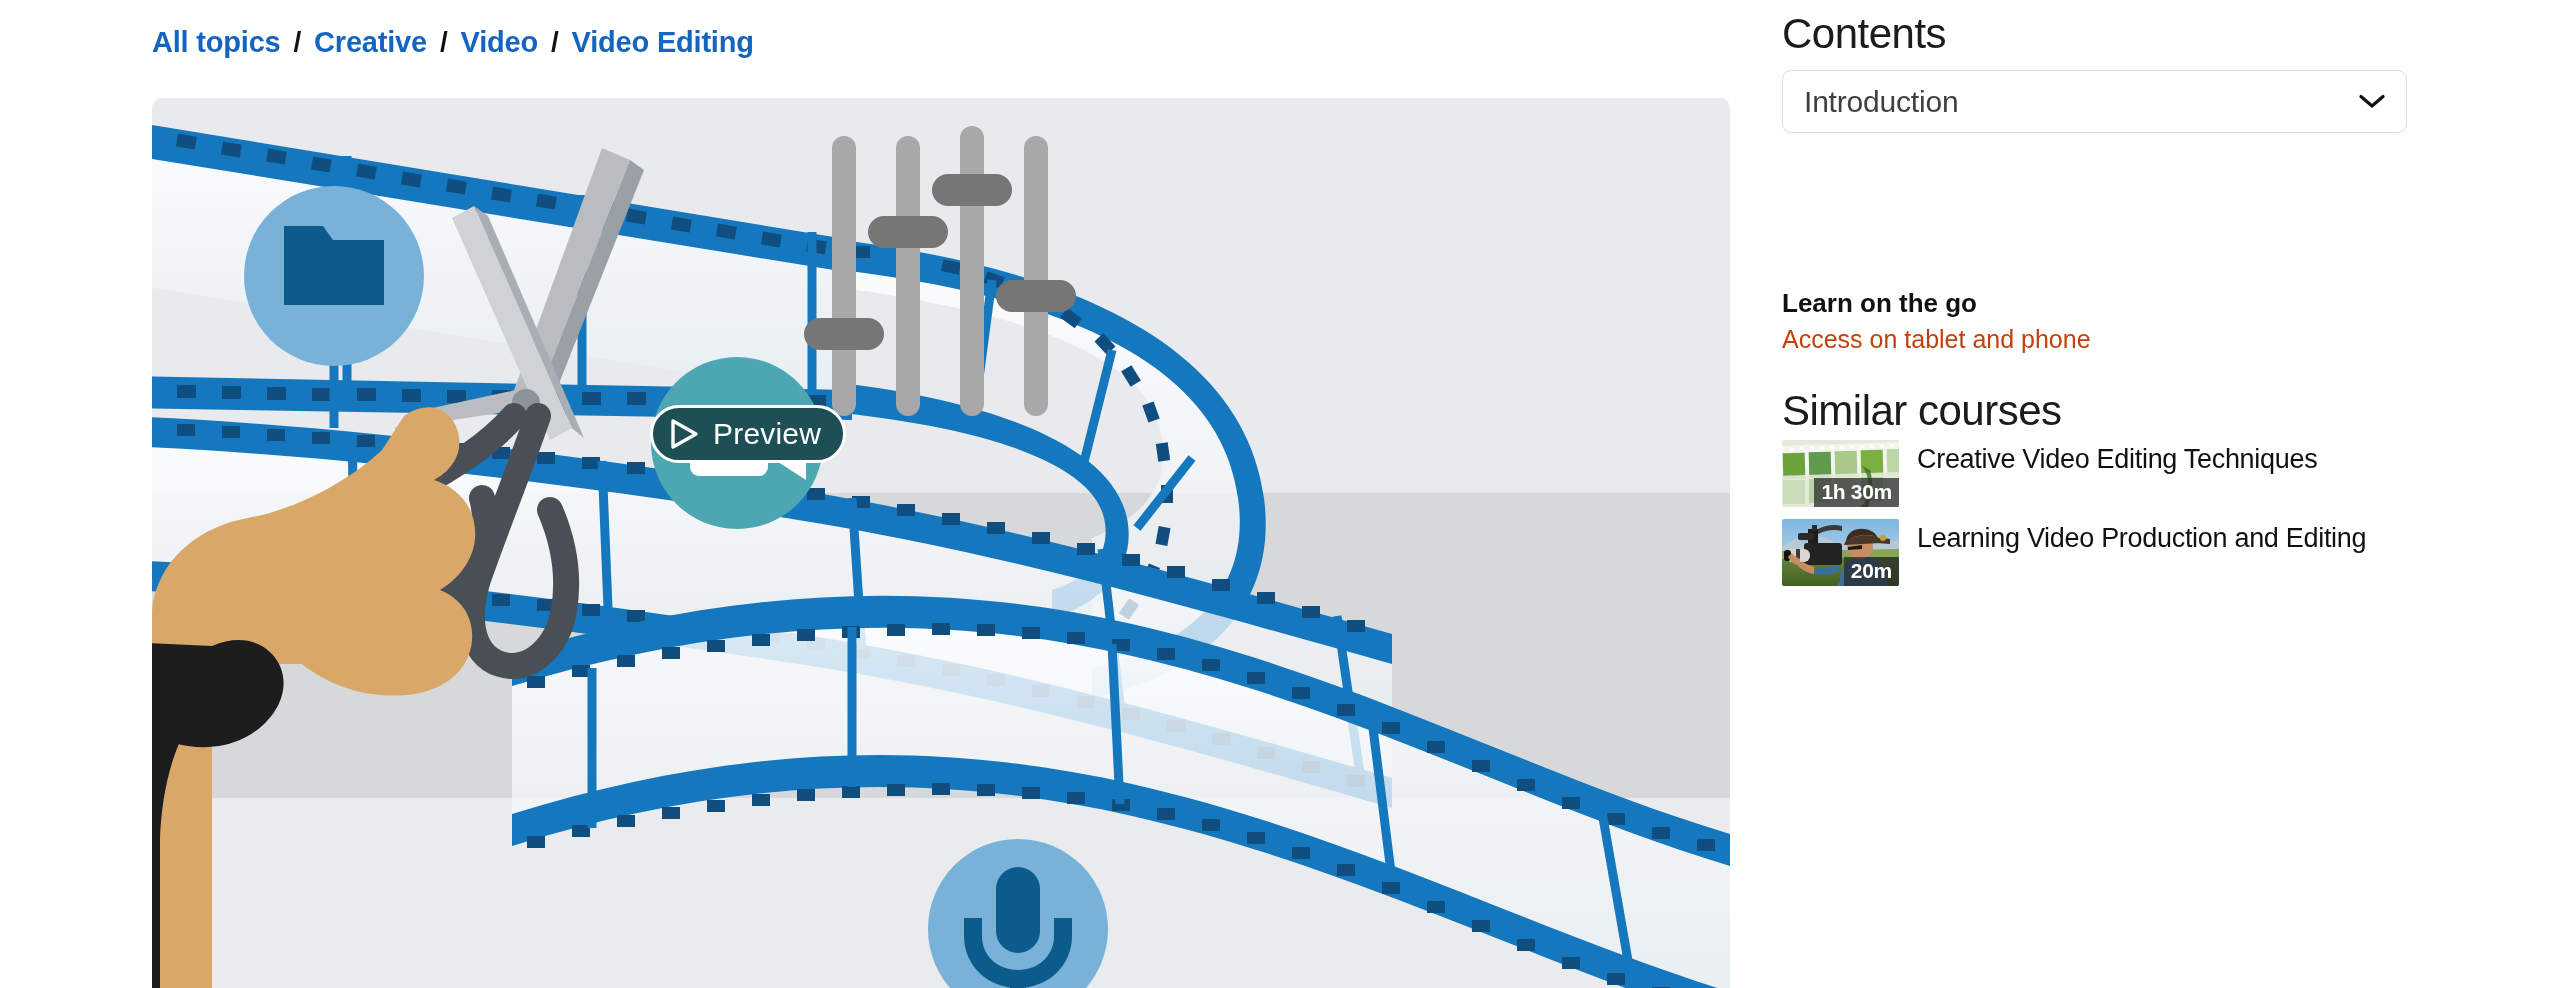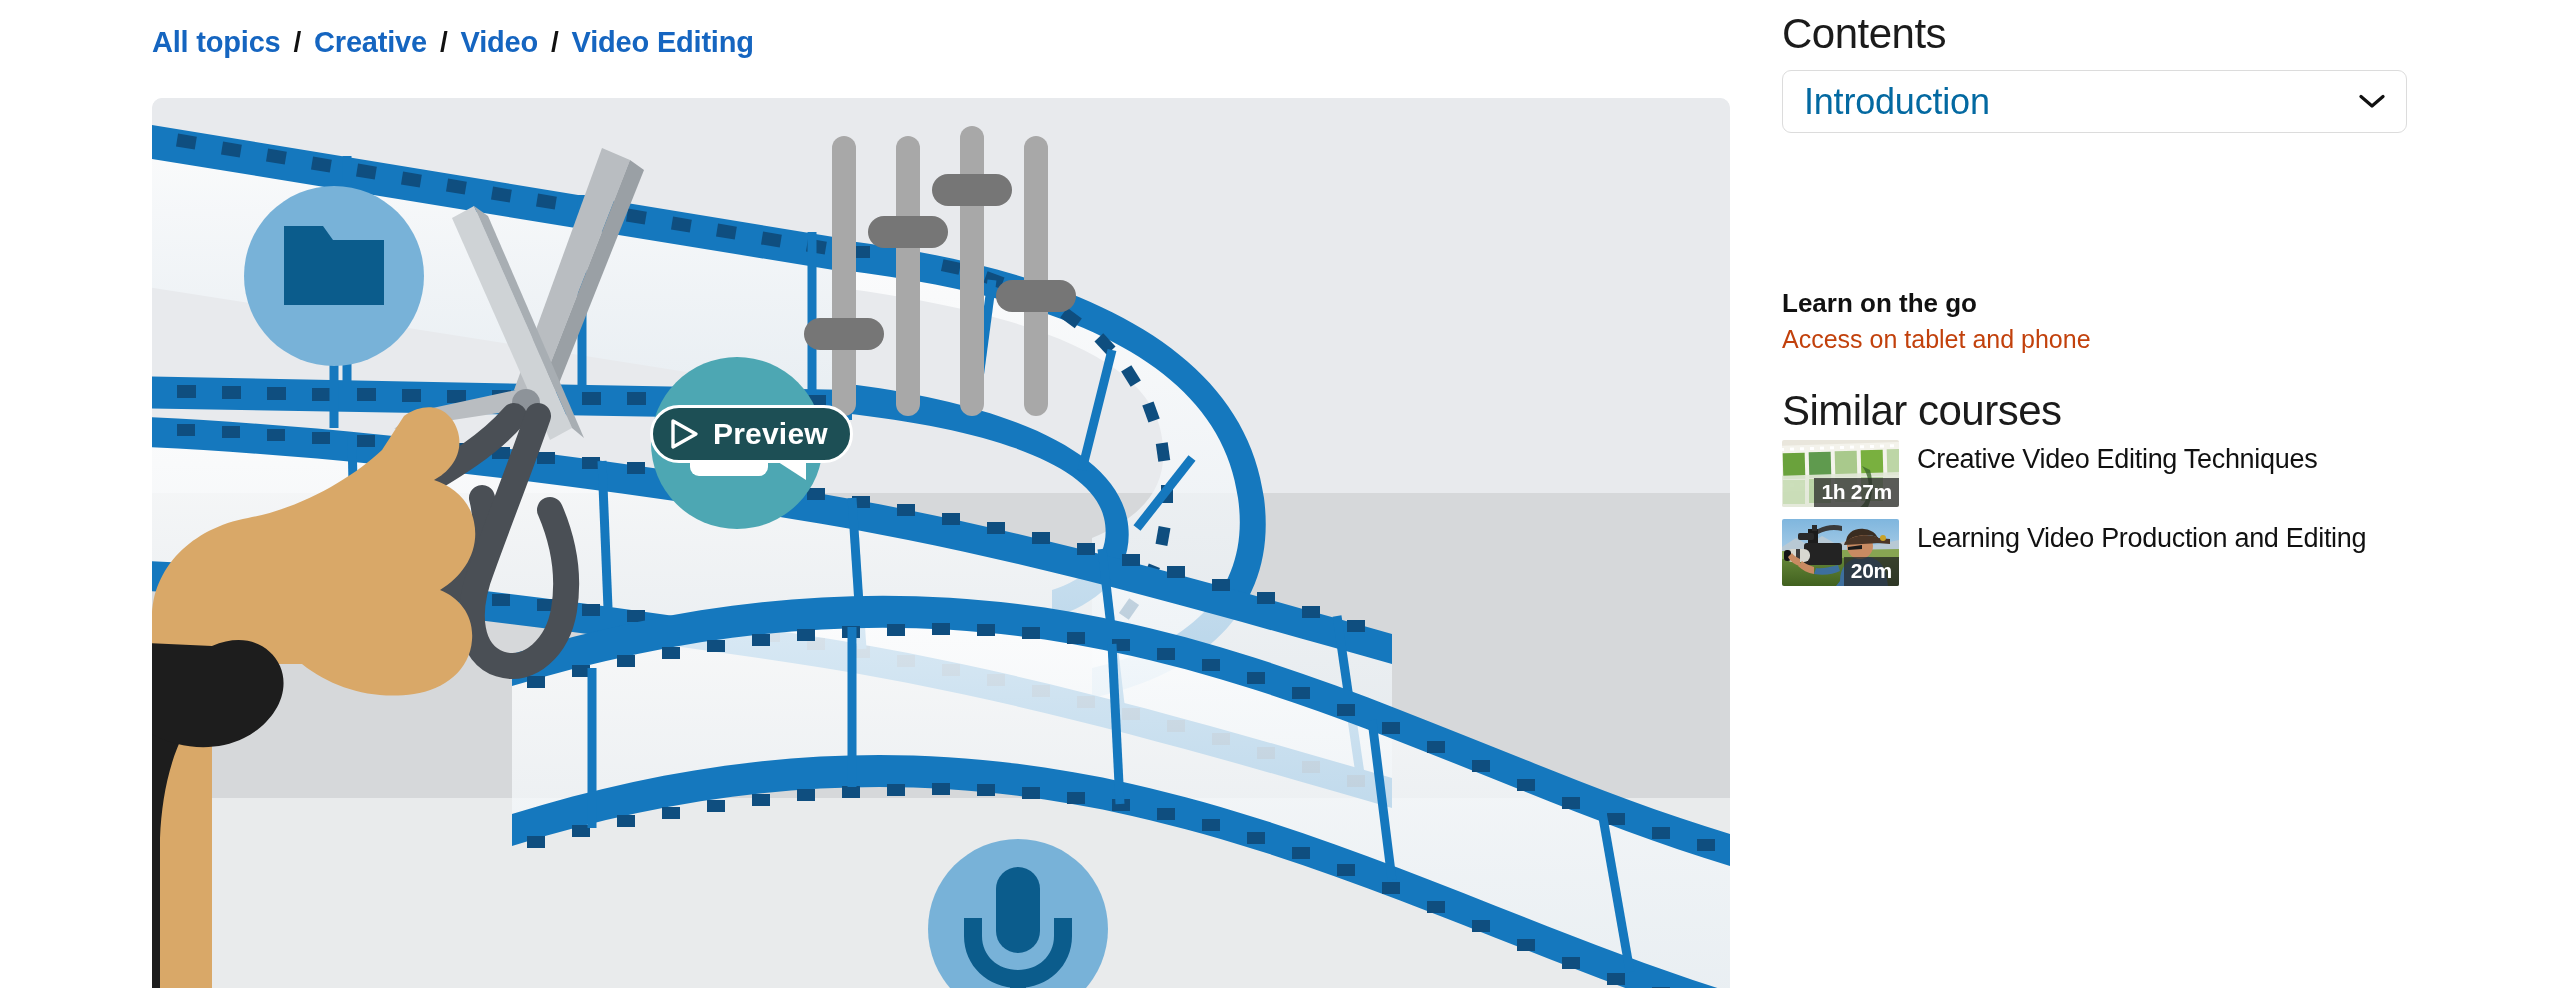--- a/index.html
+++ b/index.html
@@ -77,21 +77,21 @@
     gap: 14px;
     background: #1d4f55;
     border: 3px solid #ffffff;
     border-radius: 34px;
     cursor: pointer;
   }
   #preview-pill svg { display:block; }
   #preview-label {
     color: #ffffff;
     font-size: 30px;
-    font-weight: bold;
+    font-weight: normal;
     letter-spacing: 0.2px;
   }
 
   
   #sidebar {
     position: absolute;
     left: 1782px;
     top: 0;
     width: 680px;
     height: 988px;
@@ -119,21 +119,21 @@
   }
   .acc-row {
     height: 61px;
     display: flex;
     align-items: center;
     justify-content: space-between;
     padding: 0 21px 0 21px;
     cursor: pointer;
   }
   .acc-row + .acc-row { border-top: 1px solid #e4e4e4; }
-  .acc-label { font-size: 36px; color: #0369a1; letter-spacing: -0.2px; }
+  .acc-label { font-size: 30px; color: #404040; letter-spacing: -0.2px; }
   .acc-label.bold { font-weight: bold; }
   .chev { width: 26px; height: 15px; flex: 0 0 auto; }
 
   #whats-included-title { position: absolute; left: 0; top: 227px; }
   #learn-head {
     position: absolute; left: 0; top: 288px;
     font-size: 26px; font-weight: bold; color: #111111;
   }
   #learn-sub {
     position: absolute; left: 0; top: 325px;
@@ -587,21 +587,21 @@
             </g>
             <g opacity="0.9">
               <path d="M -5,36 L 118,32 L 118,68 L -5,68 Z" fill="#e4e9da"></path>
               <rect x="1" y="40" width="22" height="24" fill="#c7dcb4"></rect>
               <rect x="27" y="39" width="22" height="24" fill="#b6d3a0"></rect>
               <rect x="53" y="38" width="22" height="24" fill="#cfe0c0"></rect>
               <rect x="79" y="37" width="22" height="24" fill="#b0cf99"></rect>
             </g>
             <path d="M 80,26 C 86,34 88,44 86,54 C 84,62 80,66 78,67 L 86,67 C 90,58 92,44 88,30 Z" fill="#3e6b2e" opacity="0.8"></path>
           </svg>
-          <span class="dur-badge">1h 27m</span>
+          <span class="dur-badge">1h 30m</span>
         </div>
         <div class="course-title">Creative Video Editing Techniques</div>
       </div>
 
       <div class="course-row">
         <div class="thumb">
           <svg viewBox="0 0 117 67">
             <defs>
               <linearGradient id="skyG" x1="0" y1="0" x2="0" y2="1">
                 <stop offset="0%" stop-color="#7fb6de"></stop>

